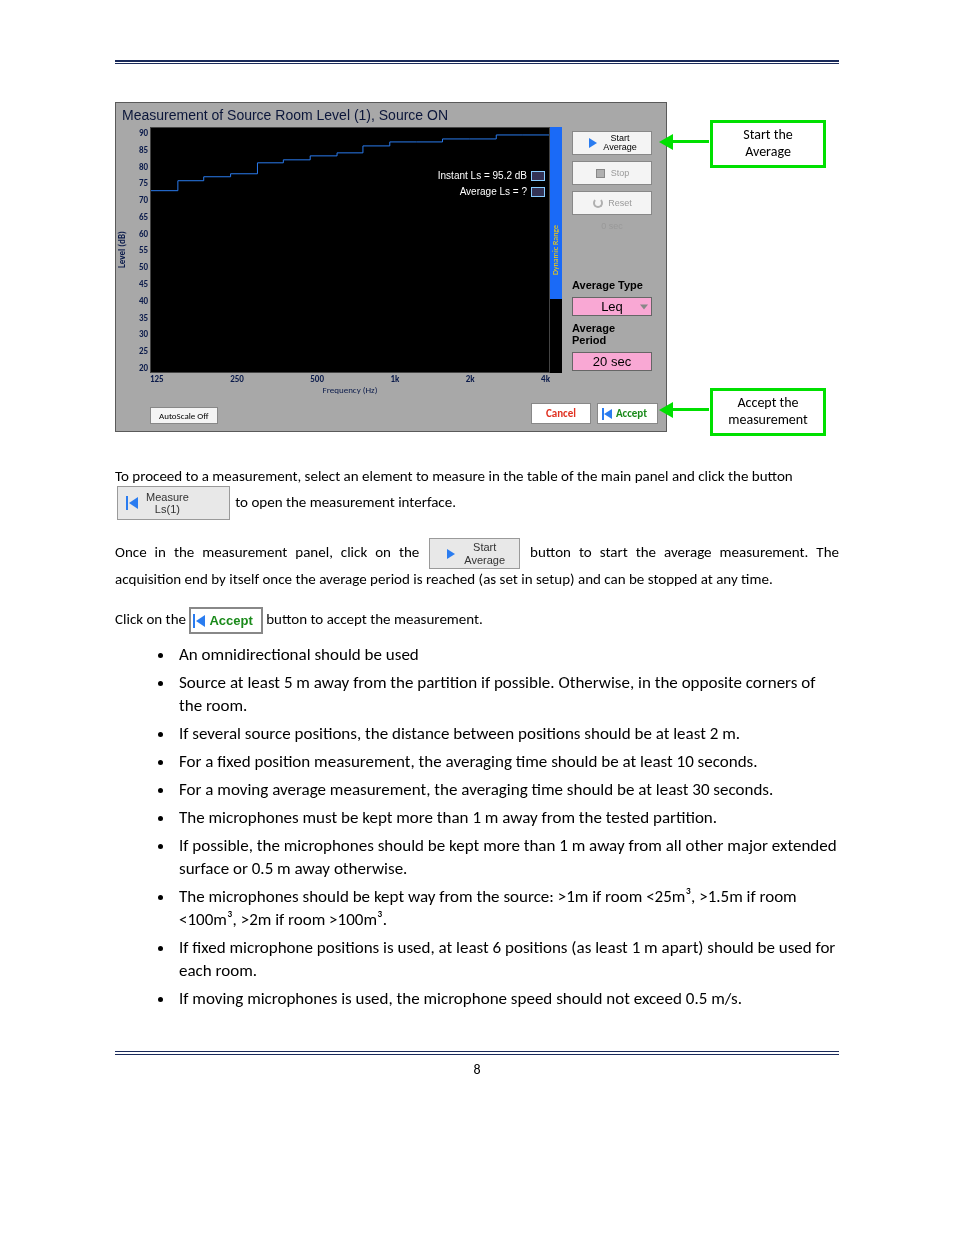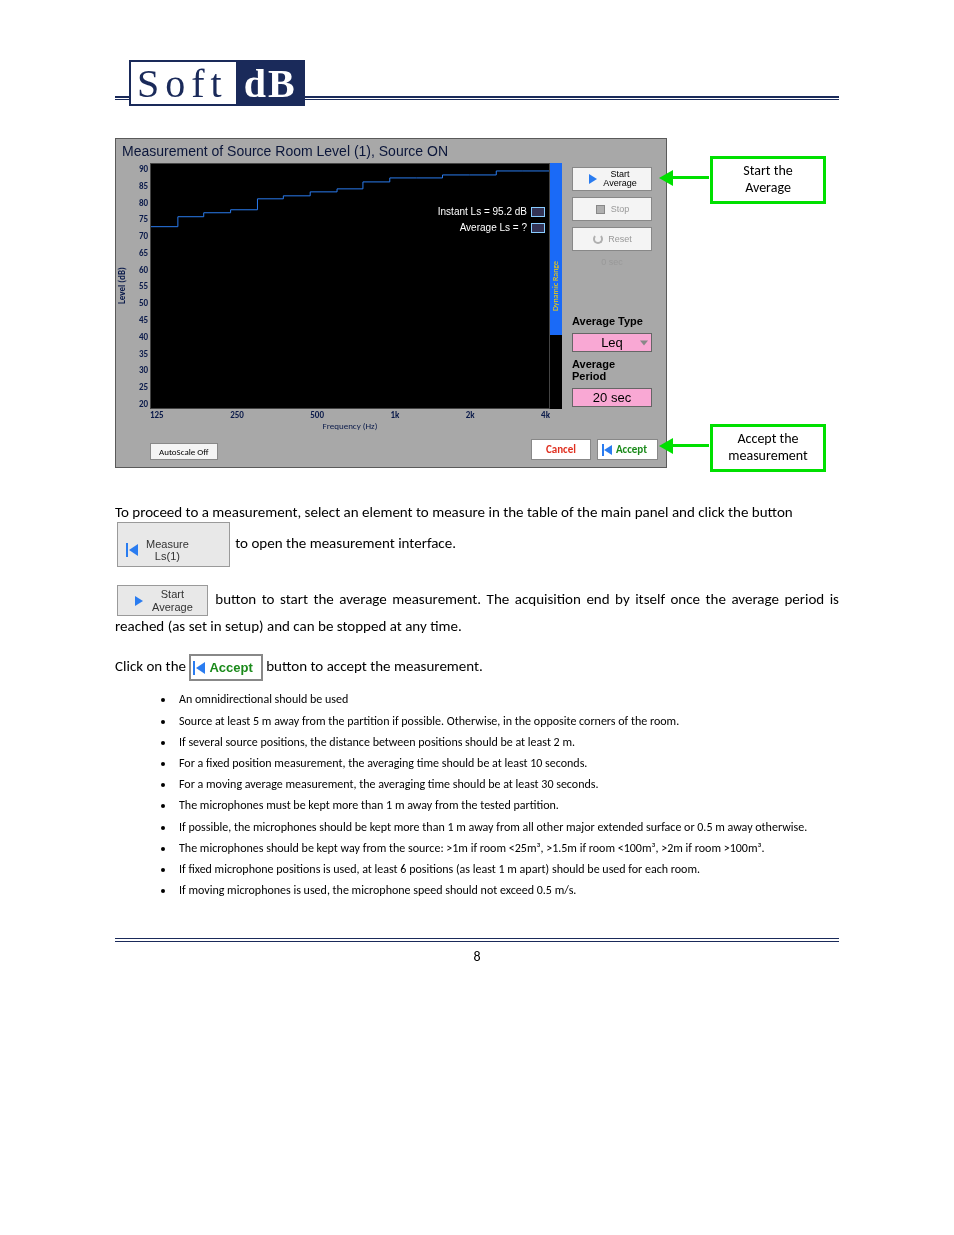--- a/index.html
+++ b/index.html
@@ -258,21 +258,21 @@
     background: #e8e8e8;
     border: 1px solid #9a9a9a;
     font-family: Arial, sans-serif;
     font-size: 11px;
     line-height: 1.1;
     padding: 2px 6px;
     gap: 6px;
     color: #333;
     margin: 0 2px;
   }
-  .inlinebtn.big { padding: 15px 40px 4px 8px; }
+  .inlinebtn.big { padding: 4px 40px 4px 8px; }
   .inlinebtn.big .lbl { text-align:center; }
   .inlinebtn .ic { width:14px; height:14px; display:inline-flex; align-items:center; justify-content:center;}
   .mk-back { width:0;height:0;border-top:6px solid transparent;border-bottom:6px solid transparent;border-right:9px solid #2a7cf0; position:relative;}
   .mk-back::after{content:"";position:absolute;left:-3px;top:-7px;width:2px;height:14px;background:#2a7cf0;}
   .accept-inline {
     display:inline-flex;
     align-items:center;
     vertical-align:middle;
     background:#fff;
     border:2px solid #888;
@@ -280,40 +280,36 @@
     gap:4px;
     color:#1a8a1a;
     font-weight:bold;
     font-family:Arial,sans-serif;
     font-size:13px;
   }
 
   ul.rules {
     margin: 10px 0 0 0;
     padding-left: 60px;
-    font-size: 12px;
+    font-size: 17px;
   }
   ul.rules li { margin-bottom: 5px; padding-left: 4px; }
   .footer-rule {
     height:4px;
     background: linear-gradient(#1a2a5a 0 1px, #fff 1px 3px, #1a2a5a 3px 4px);
     margin-bottom: 6px;
   }
 </style>
 </head>
 <body>
 
 <div class="page">
 
   <div class="header-row">
     <div class="rule-left"></div>
-    <div class="logo">
-      <span class="soft">Soft</span>
-      <span class="db">dB</span>
-    </div>
     <div class="rule-right"></div>
   </div>
 
 
   <div class="shot-wrap">
     <div class="shot">
       <div class="shot-title">Measurement of Source Room Level (1), Source ON</div>
 
       <div class="plot-row">
         <div class="ylab">Level (dB)</div>
@@ -423,20 +419,21 @@
           </span>
         <span class="lbl" style="display:flex;flex-direction:column;">
           <span>Measure</span>
           <span>Ls(1)</span>
         </span>
       </span>
       <span> to open the measurement interface.</span>
     </p>
 
     <p class="p-just" style="margin-top:18px;">
+      <span>Once in the measurement panel, click on the </span>
       <span class="inlinebtn" style="padding:2px 14px;">
         <span class="ic">
             <span class="tri-play"></span>
           </span>
         <span style="display:flex;flex-direction:column;text-align:center;">
           <span>Start</span>
           <span>Average</span>
         </span>
       </span>
       <span> button to start the average measurement. The acquisition end by itself once the average period is reached (as set in setup) and can be stopped at any time.</span>

